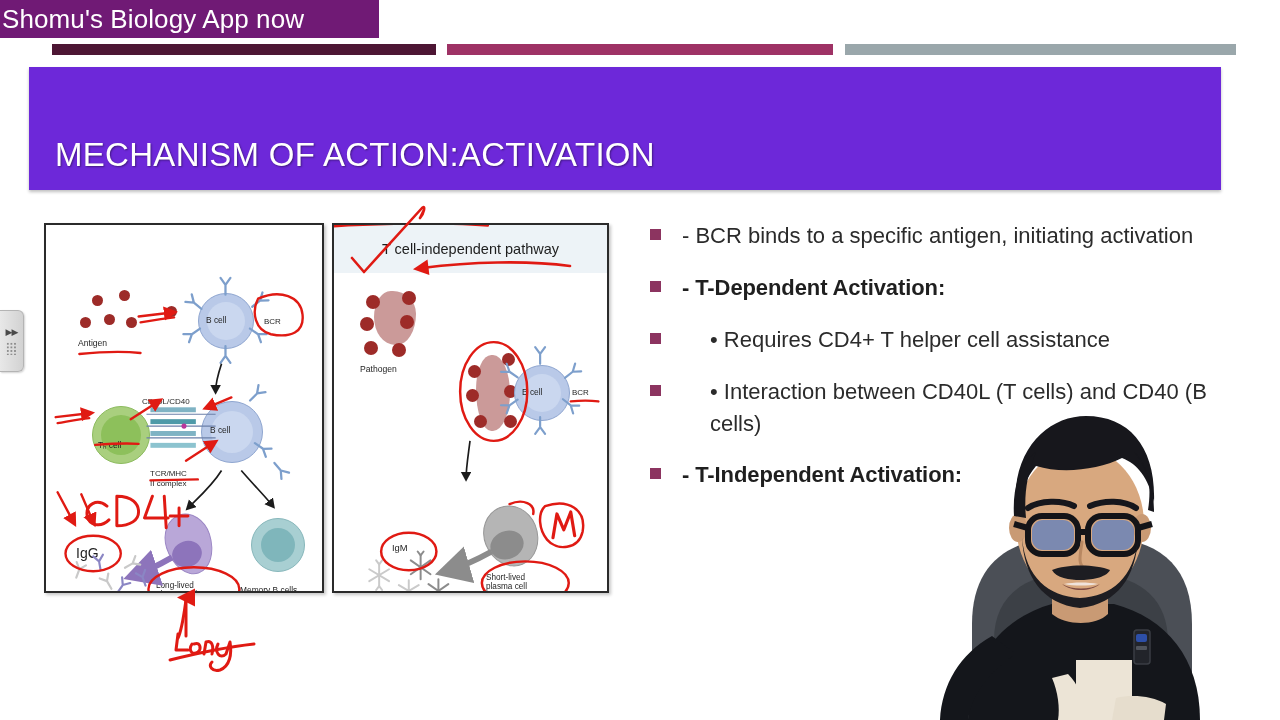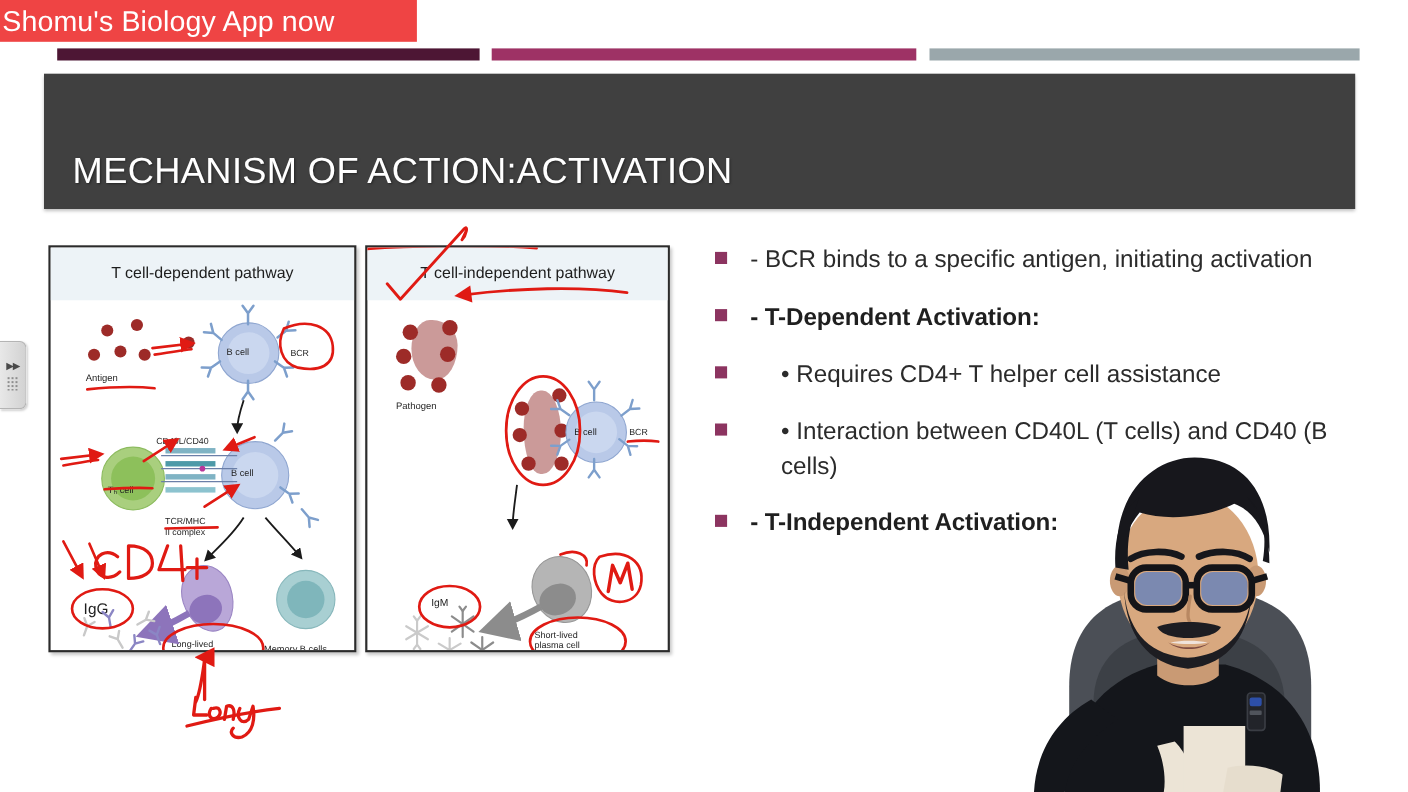--- a/index.html
+++ b/index.html
@@ -14,42 +14,42 @@
     position: relative;
     width: 1280px; height: 720px;
     background: #ffffff;
   }
 
   
   .overlay-banner {
     position: absolute;
     left: 0; top: 0;
     width: 379px; height: 38px;
-    background: #ef4444;
+    background: #701a75;
     color: #ffffff;
     font-size: 26px;
     line-height: 38px;
     white-space: nowrap;
     padding-left: 2px;
     overflow: hidden;
     letter-spacing: 0.1px;
   }
 
   
   .topbar { position: absolute; top: 44px; height: 11px; }
   .topbar.b1 { left: 52px;  width: 384px; background: #4d1634; }
   .topbar.b2 { left: 447px; width: 386px; background: #9e3265; }
   .topbar.b3 { left: 845px; width: 391px; background: #9aa7ab; }
 
   
   .title-banner {
     position: absolute;
-    left: 40px; top: 67px;
+    left: 29px; top: 67px;
     width: 1192px; height: 123px;
-    background: #404040;
+    background: #6d28d9;
     box-shadow: 0 2px 3px rgba(0,0,0,0.25);
   }
   .title-text {
     position: absolute;
     left: 26px; bottom: 16px;
     color: #ffffff;
     font-size: 33px;
     font-weight: 400;
     letter-spacing: 0.3px;
     white-space: nowrap;
@@ -179,23 +179,20 @@
   <div class="title-banner">
     <div class="title-text">MECHANISM OF ACTION:ACTIVATION</div>
   </div>
 
   <div class="panel-expander">
     <div class="pe-arrows">▶▶</div>
     <div class="pe-grip"></div>
   </div>
 
   <div class="fig-panel left">
-    <div class="fig-header">
-      <span class="fig-header-text">T cell-dependent pathway</span>
-    </div>
     <div class="fig-body">
 
       <div class="dot" style="left:46px;top:22px;width:11px;height:11px;"></div>
       <div class="dot" style="left:73px;top:17px;width:11px;height:11px;"></div>
       <div class="dot" style="left:34px;top:44px;width:11px;height:11px;"></div>
       <div class="dot" style="left:58px;top:41px;width:11px;height:11px;"></div>
       <div class="dot" style="left:80px;top:44px;width:11px;height:11px;"></div>
       <div class="lbl" style="left:32px;top:66px;width:62px;">Antigen</div>
 
       <div class="cell bcell-outer" style="left:152px;top:20px;width:56px;height:56px;"></div>

